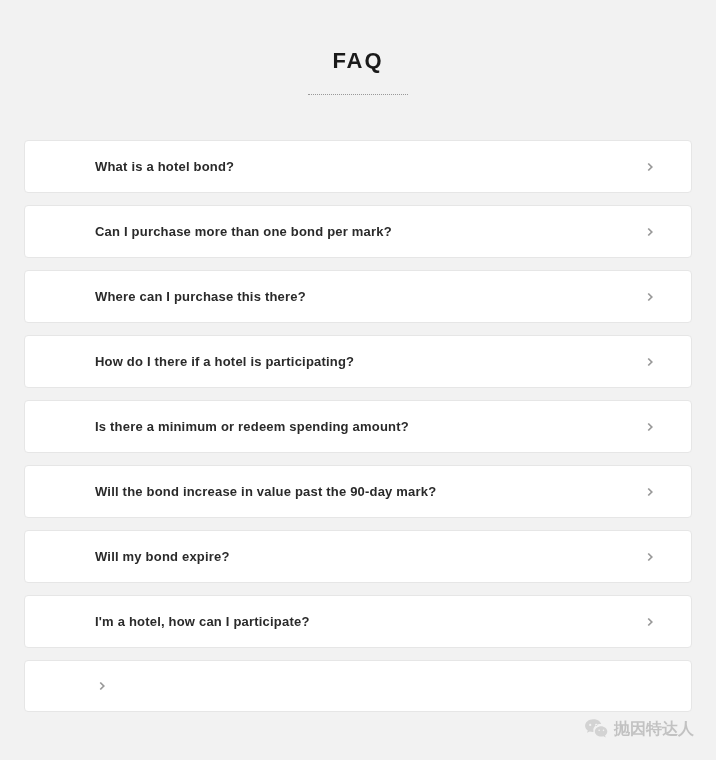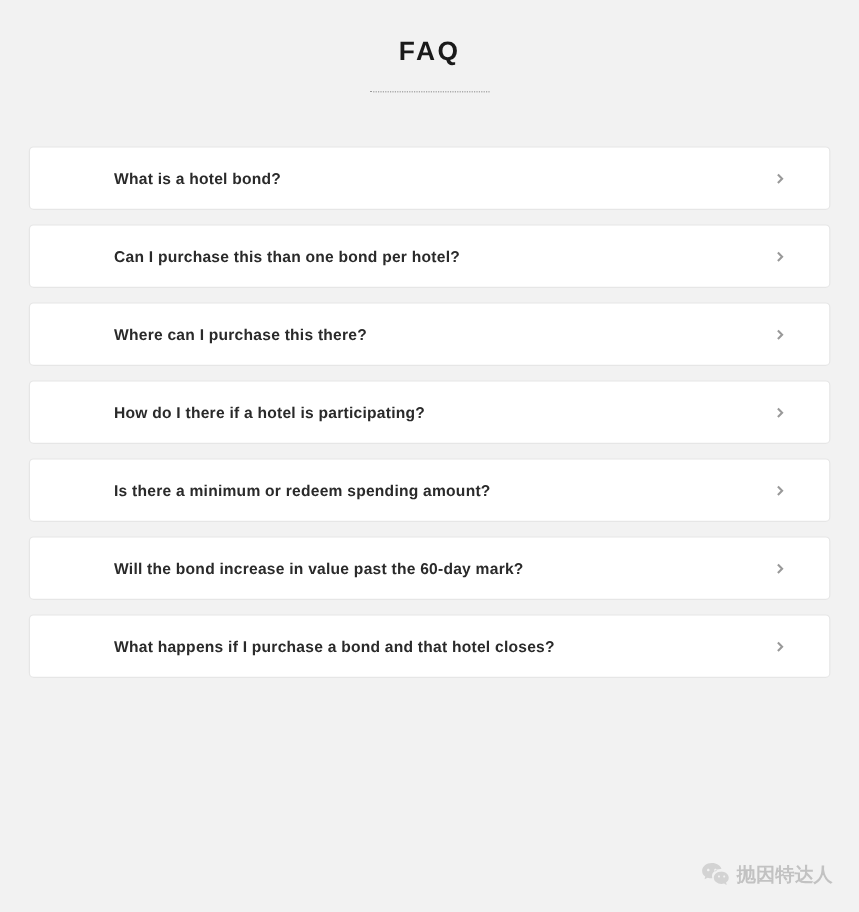--- a/index.html
+++ b/index.html
@@ -18,20 +18,21 @@
     .container {
       padding: 30px 24px 0 24px;
     }
     .heading {
       text-align: center;
       font-size: 22px;
       font-weight: 800;
       letter-spacing: 2px;
       color: #1a1a1a;
       margin-bottom: 20px;
+      margin-top: 18px;
     }
     .divider {
       width: 100px;
       border: none;
       border-top: 1px dotted #999;
       margin: 0 auto 45px auto;
     }
     .faq-list {
       display: flex;
       flex-direction: column;
@@ -89,21 +90,21 @@
   <div class="faq-list">
 
     <div class="faq-item">
       <span class="faq-question">What is a hotel bond?</span>
       <svg class="chevron" viewBox="0 0 24 24" fill="none" stroke="currentColor" stroke-width="3">
           <polyline points="9 18 15 12 9 6"></polyline>
         </svg>
     </div>
 
     <div class="faq-item">
-      <span class="faq-question">Can I purchase this than one bond per hotel?</span>
+      <span class="faq-question">Can I purchase more than one bond per mark?</span>
       <svg class="chevron" viewBox="0 0 24 24" fill="none" stroke="currentColor" stroke-width="3">
           <polyline points="9 18 15 12 9 6"></polyline>
         </svg>
     </div>
 
     <div class="faq-item">
       <span class="faq-question">Where can I purchase this there?</span>
       <svg class="chevron" viewBox="0 0 24 24" fill="none" stroke="currentColor" stroke-width="3">
           <polyline points="9 18 15 12 9 6"></polyline>
         </svg>
@@ -118,30 +119,41 @@
 
 
     <div class="faq-item">
       <span class="faq-question">Is there a minimum or redeem spending amount?</span>
       <svg class="chevron" viewBox="0 0 24 24" fill="none" stroke="currentColor" stroke-width="3">
           <polyline points="9 18 15 12 9 6"></polyline>
         </svg>
     </div>
 
     <div class="faq-item">
-      <span class="faq-question">Will the bond increase in value past the 60-day mark?</span>
+      <span class="faq-question">Will the bond increase in value past the 90-day mark?</span>
       <svg class="chevron" viewBox="0 0 24 24" fill="none" stroke="currentColor" stroke-width="3">
           <polyline points="9 18 15 12 9 6"></polyline>
         </svg>
     </div>
 
-
+    <div class="faq-item">
+      <span class="faq-question">Will my bond expire?</span>
+      <svg class="chevron" viewBox="0 0 24 24" fill="none" stroke="currentColor" stroke-width="3">
+          <polyline points="9 18 15 12 9 6"></polyline>
+        </svg>
+    </div>
 
     <div class="faq-item">
-      <span class="faq-question">What happens if I purchase a bond and that hotel closes?</span>
+      <span class="faq-question">I'm a hotel, how can I participate?</span>
+      <svg class="chevron" viewBox="0 0 24 24" fill="none" stroke="currentColor" stroke-width="3">
+          <polyline points="9 18 15 12 9 6"></polyline>
+        </svg>
+    </div>
+
+    <div class="faq-item">
       <svg class="chevron" viewBox="0 0 24 24" fill="none" stroke="currentColor" stroke-width="3">
           <polyline points="9 18 15 12 9 6"></polyline>
         </svg>
     </div>
 
   </div>
 </div>
 
 <div class="watermark">
   <svg class="watermark-icon" viewBox="0 0 24 24" fill="#9a9a9a">

